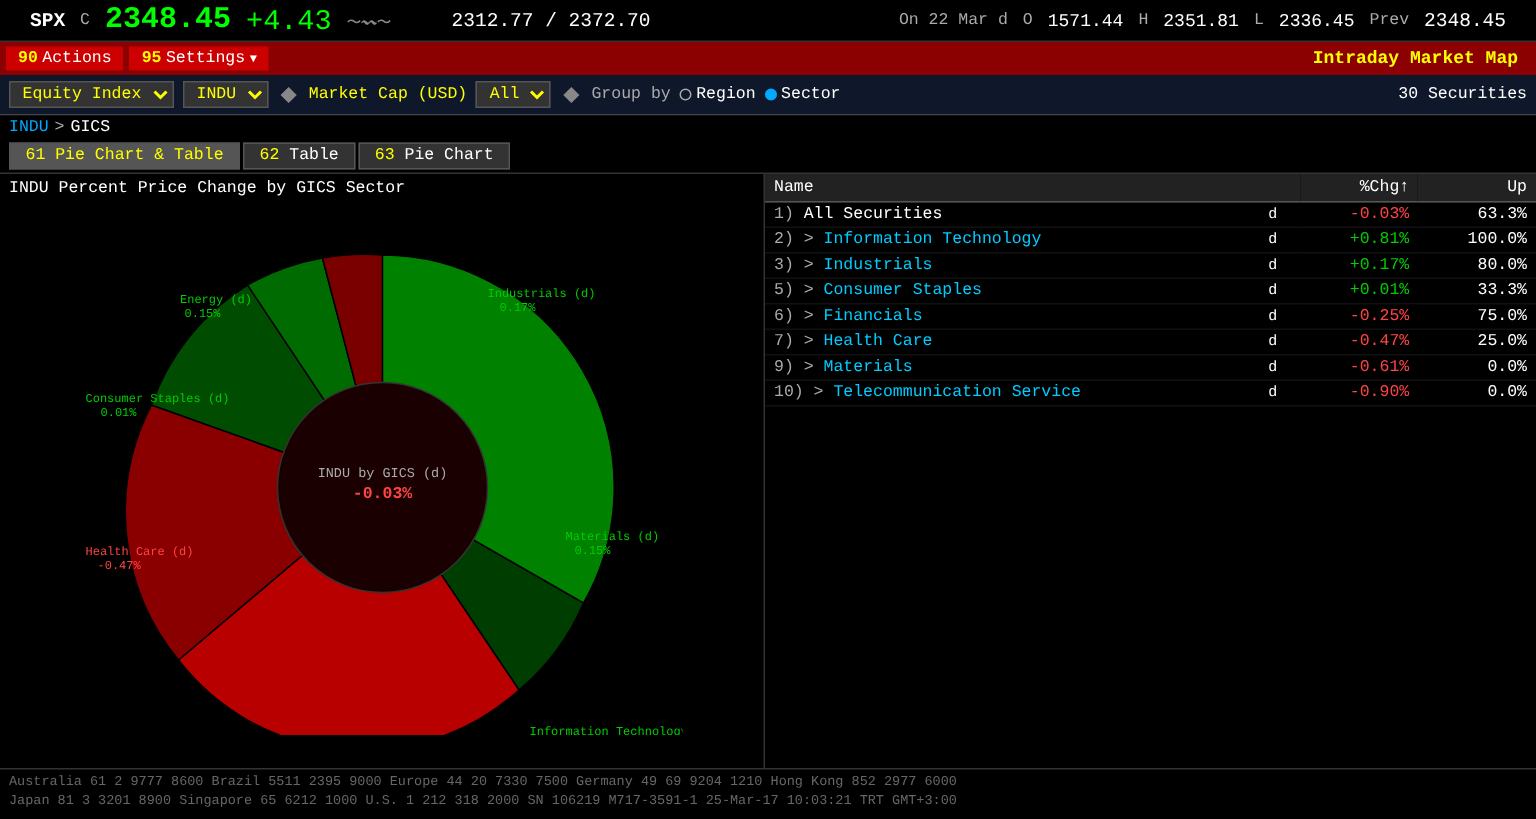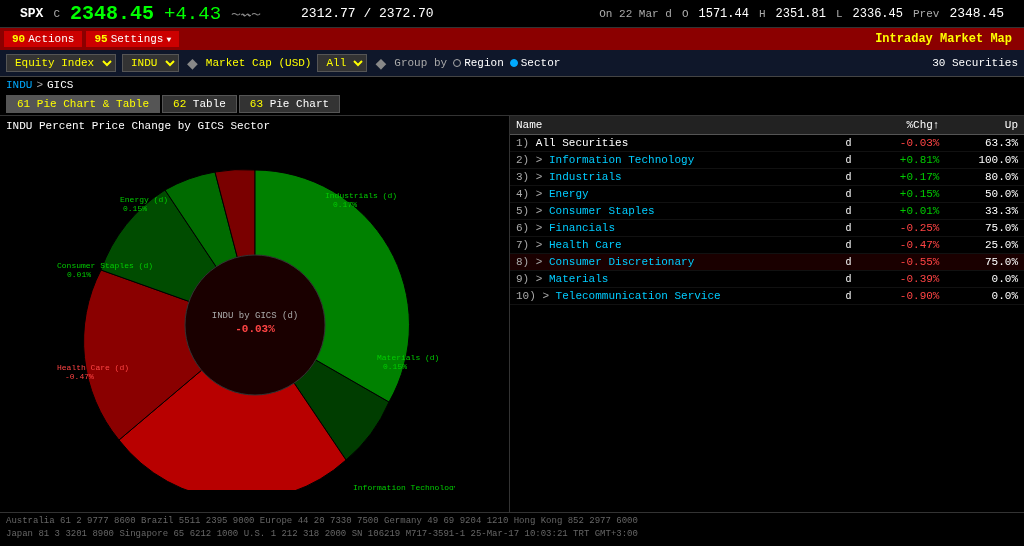--- a/index.html
+++ b/index.html
@@ -346,53 +346,41 @@
             <td style="text-align: right; color: rgb(0, 204, 0);">+0.81%</td>
             <td class="td-up">100.0%</td>
           </tr>
           <tr>
             <td style="color: rgb(170, 170, 170); white-space: nowrap;"><span style="color: rgb(170, 170, 170);">3) </span><span style="color: rgb(170, 170, 170);">&gt; </span><span style="color: rgb(0, 204, 255); cursor: pointer;">Industrials</span></td>
             <td class="td-indicator">d</td>
             <td style="text-align: right; color: rgb(0, 204, 0);">+0.17%</td>
             <td class="td-up">80.0%</td>
           </tr>
           <tr>
-            <td style="color: rgb(170, 170, 170); white-space: nowrap;"><span style="color: rgb(170, 170, 170);">4) </span><span style="color: rgb(170, 170, 170);">&gt; </span><span style="color: rgb(0, 204, 255); cursor: pointer;">Energy</span></td>
-            <td class="td-indicator">d</td>
-            <td style="text-align: right; color: rgb(0, 204, 0);">+0.15%</td>
-            <td class="td-up">50.0%</td>
-          </tr>
-          <tr>
             <td style="color: rgb(170, 170, 170); white-space: nowrap;"><span style="color: rgb(170, 170, 170);">5) </span><span style="color: rgb(170, 170, 170);">&gt; </span><span style="color: rgb(0, 204, 255); cursor: pointer;">Consumer Staples</span></td>
             <td class="td-indicator">d</td>
             <td style="text-align: right; color: rgb(0, 204, 0);">+0.01%</td>
             <td class="td-up">33.3%</td>
           </tr>
           <tr>
             <td style="color: rgb(170, 170, 170); white-space: nowrap;"><span style="color: rgb(170, 170, 170);">6) </span><span style="color: rgb(170, 170, 170);">&gt; </span><span style="color: rgb(0, 204, 255); cursor: pointer;">Financials</span></td>
             <td class="td-indicator">d</td>
             <td style="text-align: right; color: rgb(255, 68, 68);">-0.25%</td>
             <td class="td-up">75.0%</td>
           </tr>
           <tr>
             <td style="color: rgb(170, 170, 170); white-space: nowrap;"><span style="color: rgb(170, 170, 170);">7) </span><span style="color: rgb(170, 170, 170);">&gt; </span><span style="color: rgb(0, 204, 255); cursor: pointer;">Health Care</span></td>
             <td class="td-indicator">d</td>
             <td style="text-align: right; color: rgb(255, 68, 68);">-0.47%</td>
             <td class="td-up">25.0%</td>
           </tr>
-          <tr style="background: rgb(26, 0, 0);">
-            <td style="color: rgb(170, 170, 170); white-space: nowrap;"><span style="color: rgb(170, 170, 170);">8) </span><span style="color: rgb(170, 170, 170);">&gt; </span><span style="color: rgb(0, 204, 255); cursor: pointer;">Consumer Discretionary</span></td>
-            <td class="td-indicator">d</td>
-            <td style="text-align: right; color: rgb(255, 68, 68);">-0.55%</td>
-            <td class="td-up">75.0%</td>
-          </tr>
           <tr>
             <td style="color: rgb(170, 170, 170); white-space: nowrap;"><span style="color: rgb(170, 170, 170);">9) </span><span style="color: rgb(170, 170, 170);">&gt; </span><span style="color: rgb(0, 204, 255); cursor: pointer;">Materials</span></td>
             <td class="td-indicator">d</td>
-            <td style="text-align: right; color: rgb(255, 68, 68);">-0.39%</td>
+            <td style="text-align: right; color: rgb(255, 68, 68);">-0.61%</td>
             <td class="td-up">0.0%</td>
           </tr>
           <tr>
             <td style="color: rgb(170, 170, 170); white-space: nowrap;"><span style="color: rgb(170, 170, 170);">10) </span><span style="color: rgb(170, 170, 170);">&gt; </span><span style="color: rgb(0, 204, 255); cursor: pointer;">Telecommunication Service</span></td>
             <td class="td-indicator">d</td>
             <td style="text-align: right; color: rgb(255, 68, 68);">-0.90%</td>
             <td class="td-up">0.0%</td>
           </tr>
         </tbody>
     </table>

